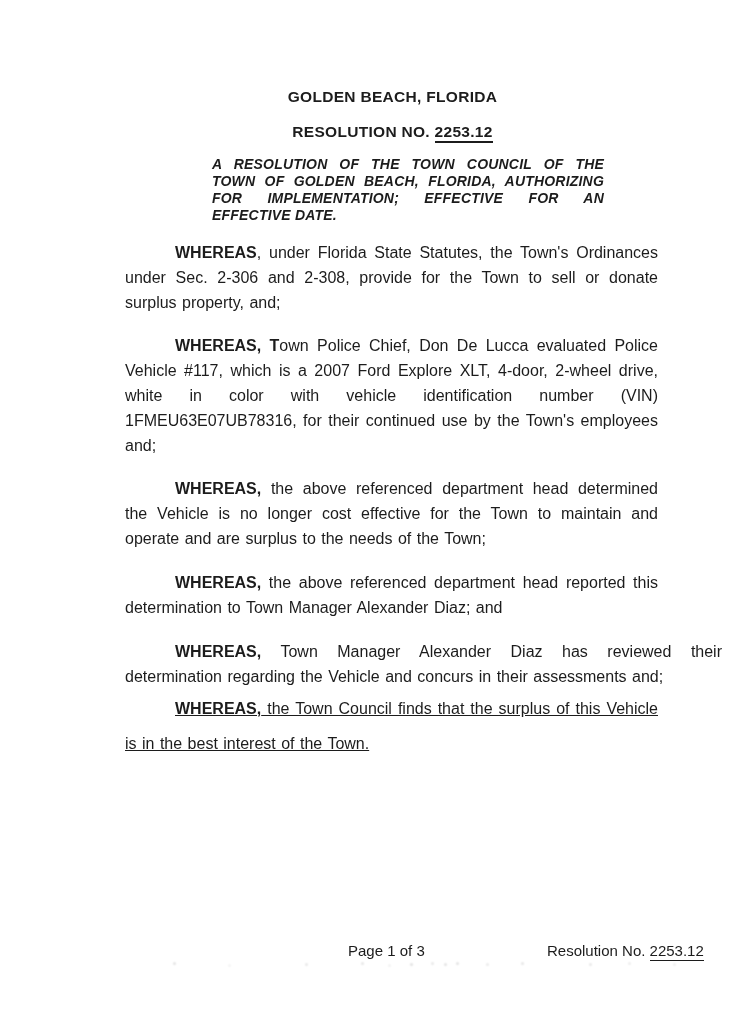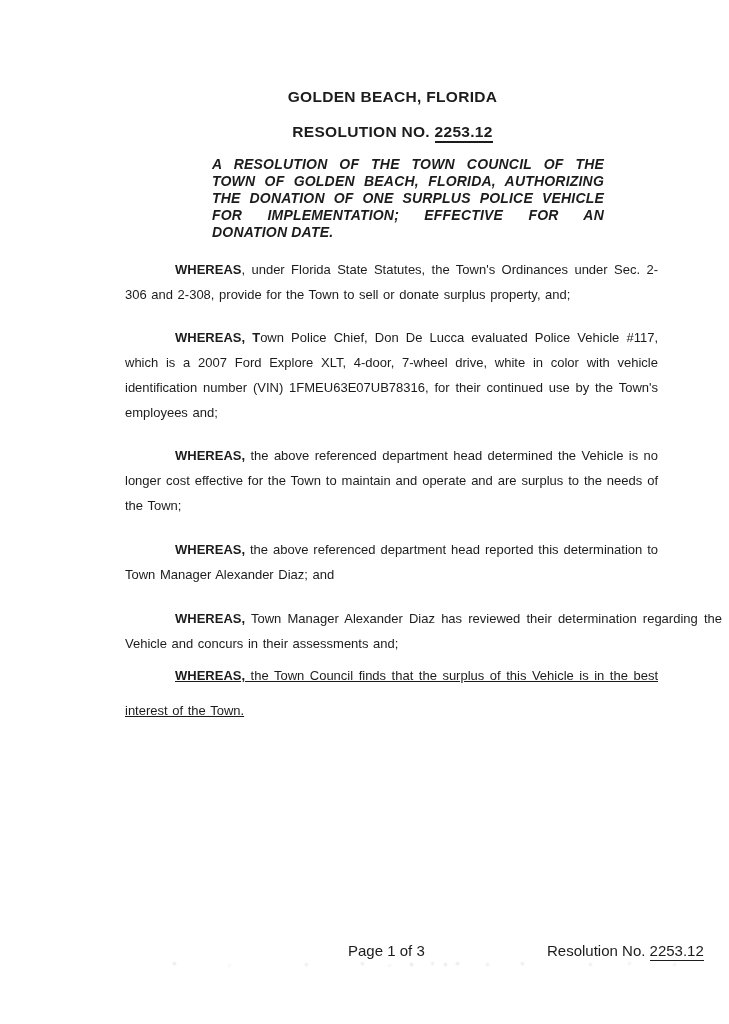--- a/index.html
+++ b/index.html
@@ -52,21 +52,21 @@
     text-align: justify;
     text-align-last: justify;
     white-space: nowrap;
   }
   .summary .sline.last {
     text-align-last: left;
   }
   .clause {
     margin: 18px 0 0 97px;
     width: 533px;
-    font-size: 13px;
+    font-size: 16px;
     line-height: 25px;
     text-align: justify;
     text-indent: 50px;
     word-spacing: 1px;
   }
   .clause.first   { margin-top: 16px; }
   .clause.gap19   { margin-top: 19px; }
   .clause.gap15   { margin-top: 15px; }
   .clause.gap0    { margin-top: 2px; text-decoration: underline; }
   .clause.loose   { line-height: 35px; }
@@ -124,28 +124,27 @@
 
 <div class="page">
 
   <div class="doc-title">GOLDEN BEACH, FLORIDA</div>
 
   <div class="res-no"><span>RESOLUTION NO.</span>&nbsp;<span class="underlined">2253.12</span></div>
 
   <div class="summary">
     <div class="sline">A RESOLUTION OF THE TOWN COUNCIL OF THE</div>
     <div class="sline">TOWN OF GOLDEN BEACH, FLORIDA, AUTHORIZING</div>
-    <div class="sline">THE DONATION OF ONE SURPLUS POLICE VEHICLE</div>
     <div class="sline">FOR IMPLEMENTATION; EFFECTIVE FOR AN</div>
-    <div class="sline last">DONATION DATE.</div>
+    <div class="sline last">EFFECTIVE DATE.</div>
   </div>
 
   <p class="clause first"><span class="lead">WHEREAS</span><span>, under Florida State Statutes, the Town's Ordinances under Sec. 2-306 and 2-308, provide for the Town to sell or donate surplus property, and;</span></p>
 
-  <p class="clause"><span class="lead">WHEREAS, T</span><span>own Police Chief, Don De Lucca evaluated Police Vehicle #117, which is a 2007 Ford Explore XLT, 4-door, 7-wheel drive, white in color with vehicle identification number (VIN) 1FMEU63E07UB78316, for their continued use by the Town's employees and;</span></p>
+  <p class="clause"><span class="lead">WHEREAS, T</span><span>own Police Chief, Don De Lucca evaluated Police Vehicle #117, which is a 2007 Ford Explore XLT, 4-door, 2-wheel drive, white in color with vehicle identification number (VIN) 1FMEU63E07UB78316, for their continued use by the Town's employees and;</span></p>
 
   <p class="clause"><span class="lead">WHEREAS,</span><span> the above referenced department head determined the Vehicle is no longer cost effective for the Town to maintain and operate and are surplus to the needs of the Town;</span></p>
 
   <p class="clause gap19"><span class="lead">WHEREAS,</span><span> the above referenced department head reported this determination to Town Manager Alexander Diaz; and</span></p>
 
   <p class="clause gap19 wide"><span class="lead">WHEREAS,</span><span> Town Manager Alexander Diaz has reviewed their determination regarding the Vehicle and concurs in their assessments and;</span></p>
 
 
   <p class="clause gap0 loose"><span class="lead">WHEREAS,</span><span> the Town Council finds that the surplus of this Vehicle is in the best interest of the Town.</span></p>
 

